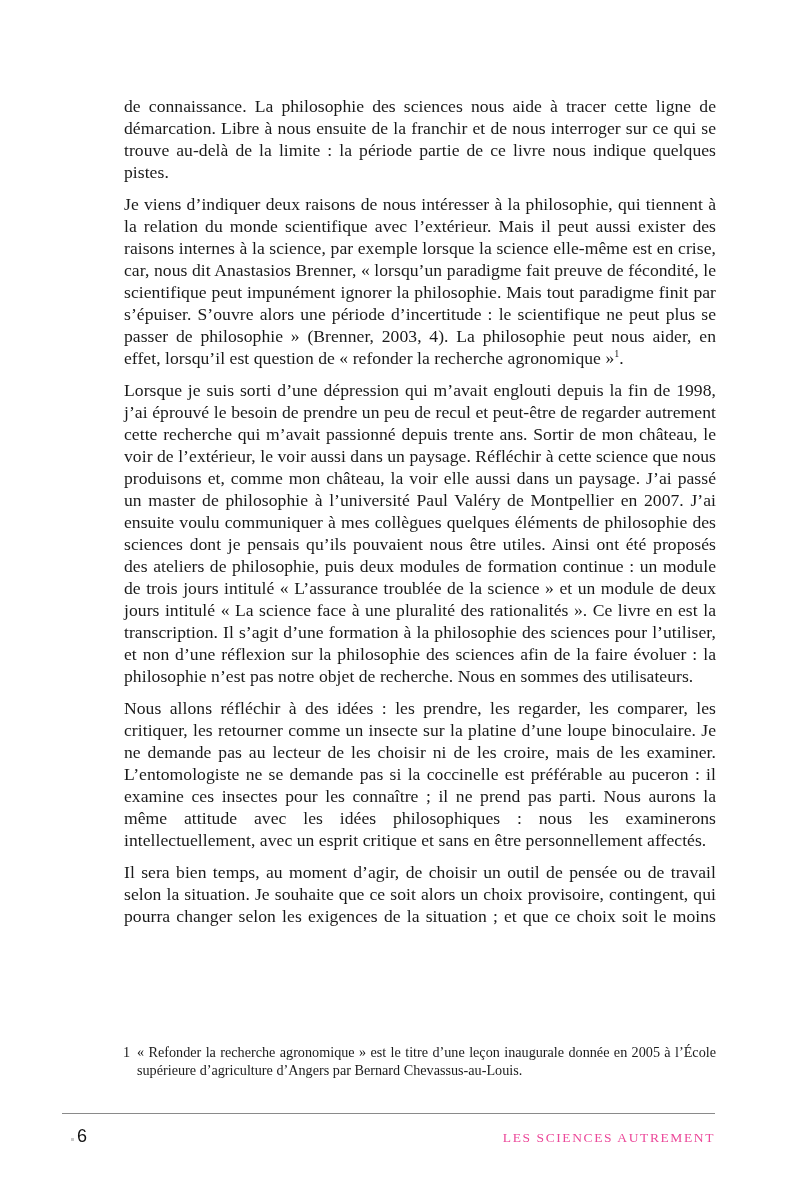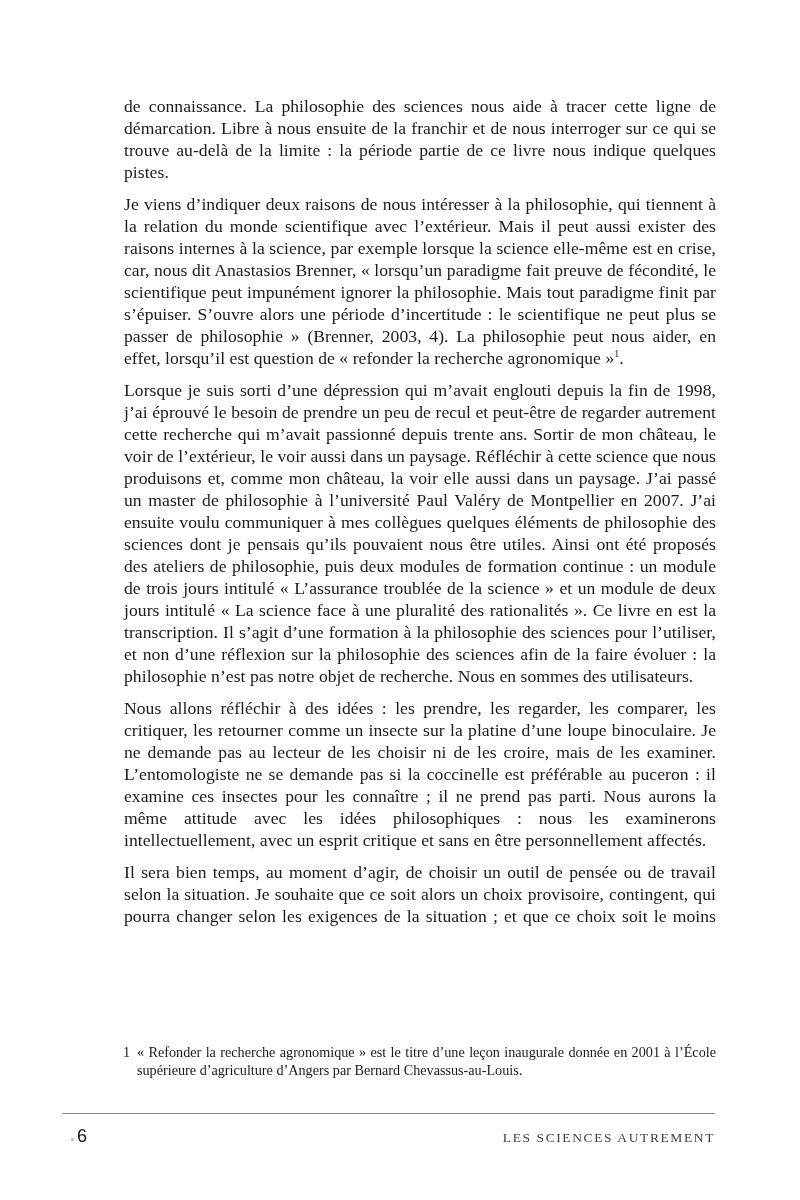--- a/index.html
+++ b/index.html
@@ -79,21 +79,21 @@
     margin-right: 3px;
     vertical-align: 1px;
   }
   .running-title {
     position: absolute;
     right: 85px;
     top: 1130px;
     font-family: "Liberation Serif", "DejaVu Serif", serif;
     font-size: 13.5px;
     letter-spacing: 1.6px;
-    color: #404040;
+    color: #ec4899;
     text-transform: uppercase;
     text-align: center;
   }
 </style>
 </head>
 <body>
 
 <main class="page-body">
   <p class="para">
     <span>de connaissance. La philosophie des sciences nous aide à tracer cette ligne de démarcation. Libre à nous ensuite de la franchir et de nous interroger sur ce qui se trouve au-delà de la limite : la période partie de ce livre nous indique quelques pistes.</span>
@@ -108,21 +108,21 @@
     <span>Nous allons réfléchir à des idées : les prendre, les regarder, les comparer, les critiquer, les retourner comme un insecte sur la platine d’une loupe binoculaire. Je ne demande pas au lecteur de les choisir ni de les croire, mais de les examiner. L’entomologiste ne se demande pas si la coccinelle est préférable au puceron : il examine ces insectes pour les connaître ; il ne prend pas parti. Nous aurons la même attitude avec les idées philosophiques : nous les examinerons intellectuellement, avec un esprit critique et sans en être personnellement affectés.</span>
   </p>
   <p class="para" style="text-align-last: justify;">
     <span>Il sera bien temps, au moment d’agir, de choisir un outil de pensée ou de travail selon la situation. Je souhaite que ce soit alors un choix provisoire, contingent, qui pourra changer selon les exigences de la situation ; et que ce choix soit le moins</span>
   </p>
 </main>
 
 <section class="footnotes">
   <p class="footnote">
     <span class="fn-num">1</span>
-    <span>« Refonder la recherche agronomique » est le titre d’une leçon inaugurale donnée en 2001 à l’École supérieure d’agriculture d’Angers par Bernard Chevassus-au-Louis.</span>
+    <span>« Refonder la recherche agronomique » est le titre d’une leçon inaugurale donnée en 2005 à l’École supérieure d’agriculture d’Angers par Bernard Chevassus-au-Louis.</span>
   </p>
 </section>
 
 <div class="footer-rule"></div>
 
 <div class="page-number">
   <span class="dot"></span><span>6</span>
 </div>
 
 <div class="running-title">Les sciences autrement</div>

